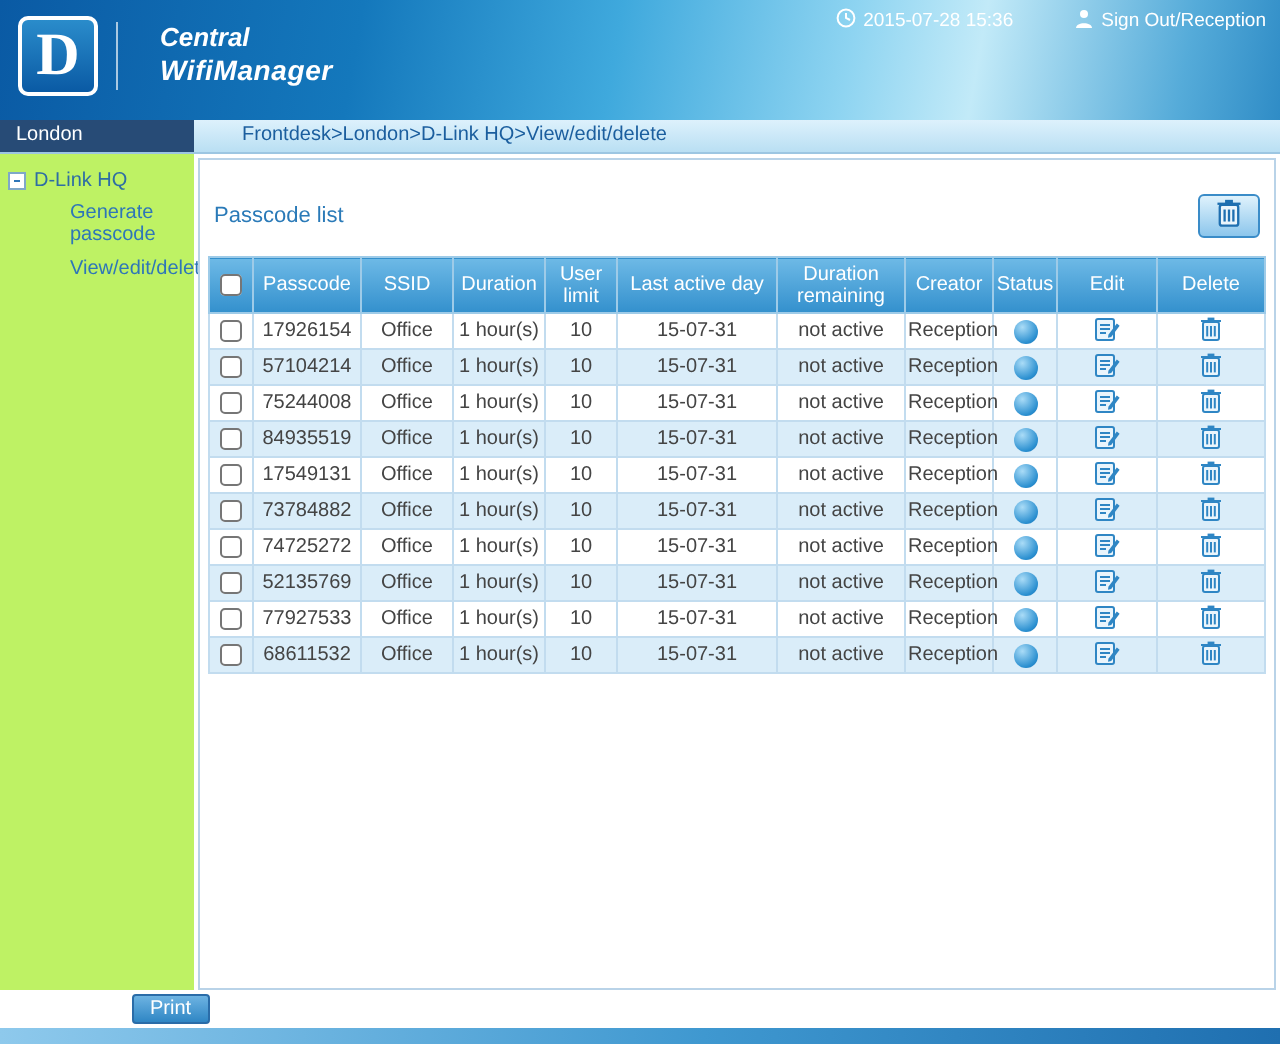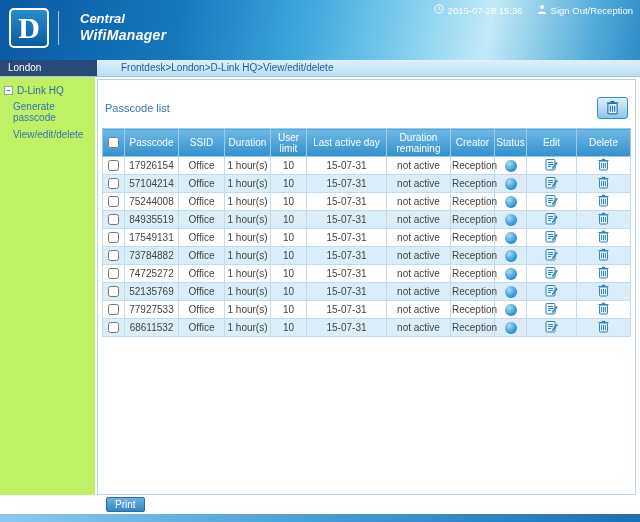--- a/index.html
+++ b/index.html
@@ -20,36 +20,36 @@
     width:40px; height:40px; border:2px solid #fff; border-radius:5px;
     background:linear-gradient(#2a8ccb,#0a5aa4);
     display:flex; align-items:center; justify-content:center;
     font-family:"Liberation Serif","DejaVu Serif",serif;
     font-weight:bold; font-size:30px; color:#fff;
   }
   .brand { margin-left:9px; padding-left:21px; border-left:1px solid rgba(255,255,255,.65);
            font-style:italic; font-weight:bold; line-height:1.25; }
   .brand-line1 { font-size:13px; }
   .brand-line2 { font-size:14px; letter-spacing:.3px; }
-  .hdr-right { position:absolute; top:4px; right:7px; display:flex; gap:14px; align-items:center; font-size:9.5px; }
+  .hdr-right { position:absolute; top:4px; right:7px; display:flex; gap:30px; align-items:center; font-size:9.5px; }
   .hdr-item { display:flex; align-items:center; gap:4px; color:#fff; text-decoration:none; }
 
   
   .breadcrumb-bar { height:17px; display:flex; background:linear-gradient(#ddf1fc,#b9dff3);
                     border-bottom:1px solid #9cc6e2; font-size:10px; }
   .crumb-site { width:97px; background:#274b76; color:#fff; line-height:16px; padding-left:8px; }
   .crumb-path { line-height:16px; padding-left:24px; color:#1b5e9e; }
 
   
   .content { flex:1; display:flex; background:#fff; min-height:0; }
   .sidebar { width:97px; background:#bef264; padding-top:6px; }
   .tree-root { display:flex; align-items:center; gap:4px; padding:2px 2px 2px 4px; color:#2e6da4; cursor:pointer; }
   .expander { width:9px; height:9px; border:1px solid #7fa8c8; background:#fff; position:relative; flex:0 0 9px; }
   .expander::after { content:""; position:absolute; left:2px; right:2px; top:3px; height:1px; background:#2e76b8; }
-  .tree-child { padding:3px 0 3px 13px; color:#2e76b8; cursor:pointer; }
+  .tree-child { padding:3px 0 3px 35px; color:#2e76b8; cursor:pointer; }
 
   .panel { flex:1; margin:2px 4px 0 2px; border:1px solid #b9d3e8; background:#fff;
            position:relative; padding:22px 4px 4px; }
   .panel-title { color:#2a7ab8; font-size:11px; margin:0 0 14px 3px; }
   .trash-btn { position:absolute; top:17px; right:7px; width:31px; height:22px;
                border:1px solid #3a8cc8; border-radius:3px;
                background:linear-gradient(#dff2fc,#8cc6ec); cursor:pointer;
                display:flex; align-items:center; justify-content:center; }
 
   
@@ -58,21 +58,21 @@
        border:1px solid #9ecbe8; font-size:10px; padding:2px 1px; height:28px; }
   td { border:1px solid #c2dcef; text-align:center; font-size:10px; height:18px; padding:0 1px; color:#444; background:#fff; }
   tbody tr:nth-child(even) td { background:#daedf9; }
   input[type=checkbox] { width:11px; height:11px; margin:0; vertical-align:middle; cursor:pointer; }
   .status-dot { display:inline-block; width:12px; height:12px; border-radius:50%;
                 background:radial-gradient(circle at 35% 30%, #aadcf7, #2a8fd0 70%, #1c6eae);
                 vertical-align:middle; }
   .icon-btn { display:inline-flex; align-items:center; justify-content:center; cursor:pointer; vertical-align:middle; }
 
   
-  .printbar { height:19px; background:#fff; padding:2px 0 0 106px; }
+  .printbar { height:19px; background:#fff; padding:2px 0 0 66px; }
   .print-btn { min-width:38px; height:15px; font-size:10px; color:#fff; cursor:pointer;
                border:1px solid #2a6ca8; border-radius:2px; padding:0 8px;
                background:linear-gradient(#6db3e2,#2f86c4);
                font-family:"Liberation Sans","DejaVu Sans",sans-serif; }
   .bottom-strip { height:8px; background:linear-gradient(90deg,#8ec9ec,#3f98d0 55%,#1f6fb0); }
 </style>
 </head>
 <body>
 
 <div class="page">

